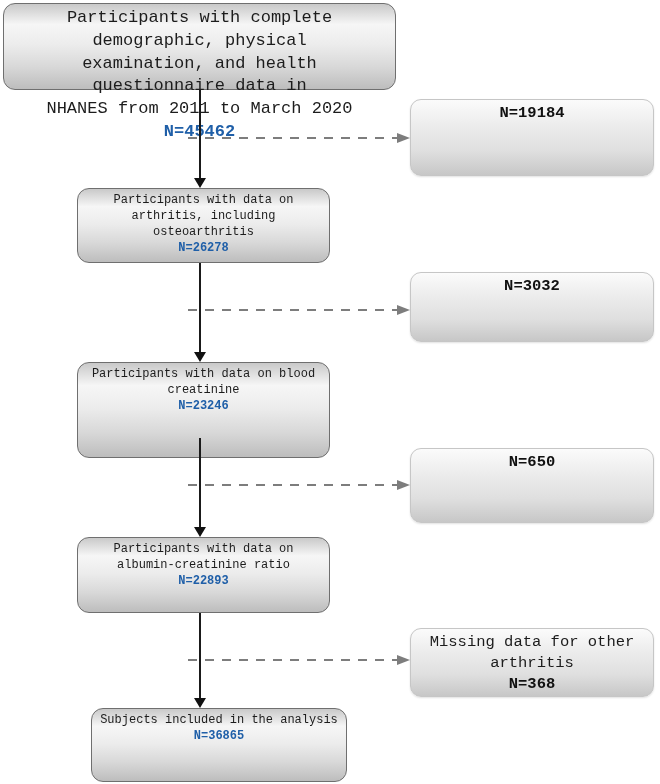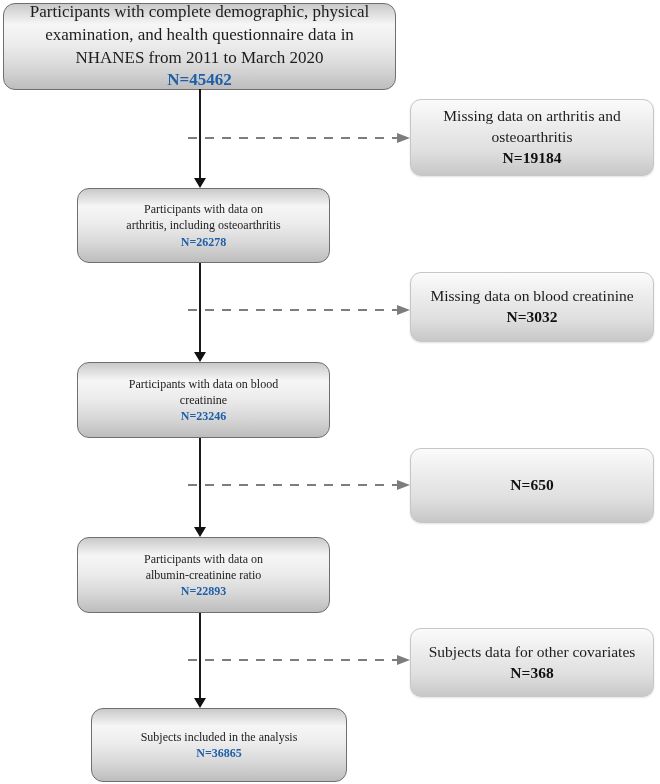--- a/index.html
+++ b/index.html
@@ -10,24 +10,25 @@
     background: #ffffff;
     font-family: "Liberation Serif", serif;
     color: #1c1c1c;
     overflow: hidden;
   }
   .box {
     position: absolute;
     box-sizing: border-box;
     display: flex;
     flex-direction: column;
-    justify-content: center;
+    justify-content: flex-start;
     align-items: center;
     text-align: center;
     padding: 3px 8px;
+    font-family: Liberation Mono, monospace;
   }
   .mbox {
     border: 1.6px solid #6f6f6f;
     border-radius: 12px;
     background: linear-gradient(180deg, #c9c9c9 0%, #f6f6f6 24%, #ececec 48%, #d8d8d8 74%, #bdbdbd 100%);
     font-size: 12px;
     line-height: 1.34;
   }
   .xbox {
     border: 1px solid #c6c6c6;
@@ -37,21 +38,21 @@
     font-size: 15.5px;
     line-height: 1.34;
   }
   .box-label { white-space: pre-line; }
   .box-n { font-weight: bold; }
   .n-blue { color: #1f5fa8; }
   .n-black { color: #111111; }
 
   .b1 { left: 3px;  top: 3px;   width: 393px; height: 87px; font-size: 17px; }
   .b2 { left: 77px; top: 188px; width: 253px; height: 75px; }
-  .b3 { left: 77px; top: 362px; width: 253px; height: 76px; }
+  .b3 { left: 77px; top: 362px; width: 253px; height: 96px; }
   .b4 { left: 77px; top: 537px; width: 253px; height: 76px; }
   .b5 { left: 75px; top: 708px; width: 256px; height: 74px; margin-left: 16px; }
 
   .m1 { left: 410px; top: 99px;  width: 244px; height: 77px; }
   .m2 { left: 410px; top: 272px; width: 244px; height: 70px; }
   .m3 { left: 410px; top: 448px; width: 244px; height: 75px; }
   .m4 { left: 410px; top: 628px; width: 244px; height: 69px; }
 
   .vline {
     position: absolute;
@@ -131,36 +132,33 @@
 albumin-creatinine ratio</div>
     <div class="box-n n-blue">N=22893</div>
   </div>
 
   <div class="box mbox b5">
     <div class="box-label">Subjects included in the analysis</div>
     <div class="box-n n-blue">N=36865</div>
   </div>
 
   <div class="box xbox m1">
-    <div class="box-label">Missing data on arthritis and
-osteoarthritis</div>
     <div class="box-n n-black">N=19184</div>
   </div>
 
   <div class="box xbox m2">
-    <div class="box-label">Missing data on blood creatinine</div>
     <div class="box-n n-black">N=3032</div>
   </div>
 
   <div class="box xbox m3">
     <div class="box-n n-black">N=650</div>
   </div>
 
   <div class="box xbox m4">
-    <div class="box-label">Subjects data for other covariates</div>
+    <div class="box-label">Missing data for other arthritis</div>
     <div class="box-n n-black">N=368</div>
   </div>
 
   <div class="vline v1"></div>
   <div class="varrow va1"></div>
   <div class="vline v2"></div>
   <div class="varrow va2"></div>
   <div class="vline v3"></div>
   <div class="varrow va3"></div>
   <div class="vline v4"></div>

